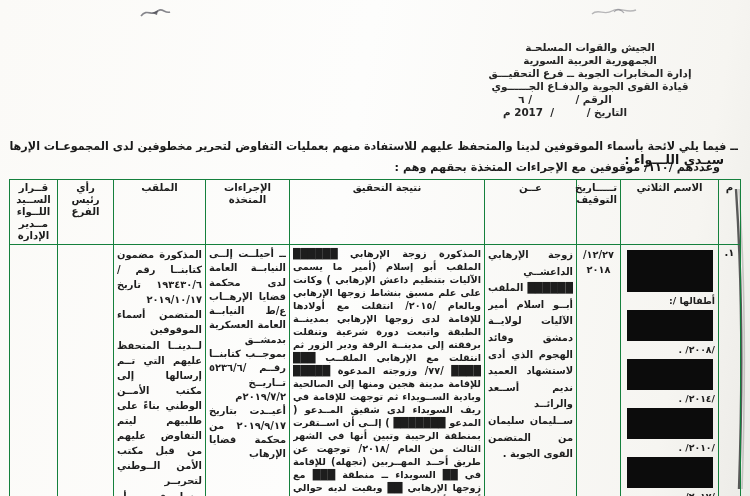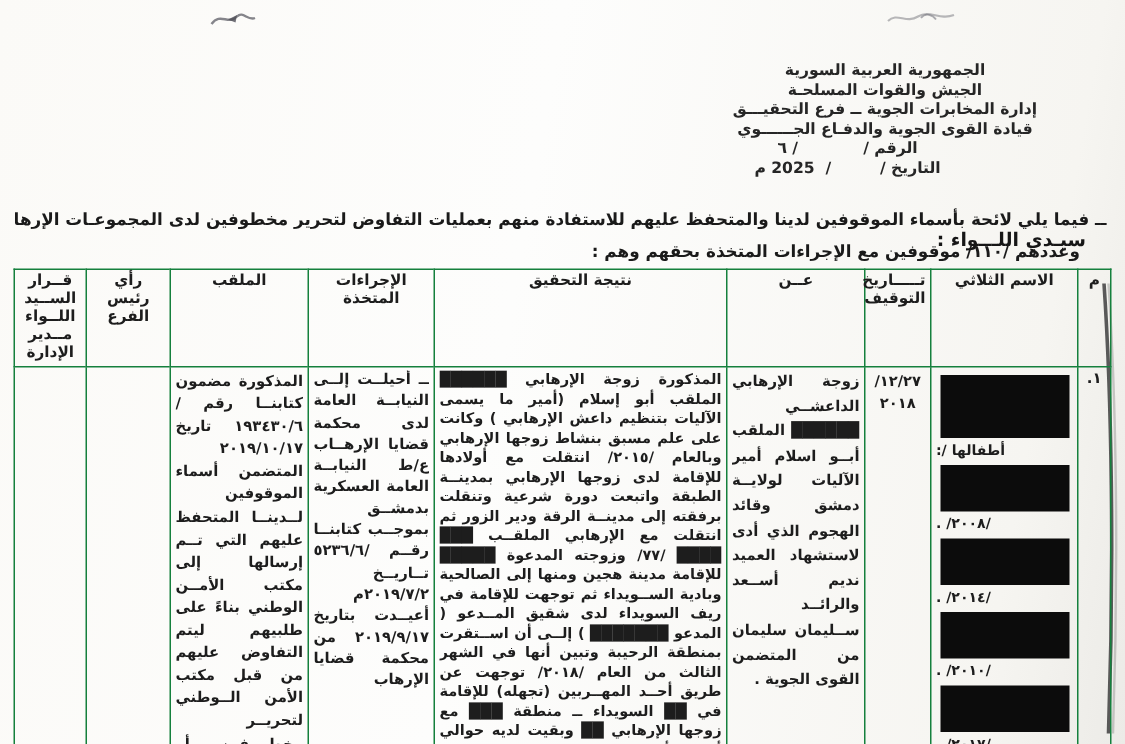--- a/index.html
+++ b/index.html
@@ -56,21 +56,21 @@
   .cell-index{text-align:center;font-size:10px;}
   .cell-date{font-size:9.8px;line-height:15px;text-align:center;padding-top:4px;}
   .ltr-override{direction:ltr;unicode-bidi:bidi-override;display:inline-block;}
   .cell-charge{ text-align:justify;font-size:9.9px;line-height:16.6px;}
   .cell-invest{text-align:justify;font-size:9.7px;line-height:13px;}
   .cell-proc{  text-align:justify;font-size:9.9px;line-height:14.3px;}
   .cell-notes{ text-align:justify;font-size:9.9px;line-height:15.1px;}
   .red-block{width:86px;background:#0c0c0c;margin:3px auto 2px auto;}
   .rb-big{height:42px;}
   .rb-sm{height:31px;}
-  .name-line{text-align:left;font-size:9.4px;line-height:13px;margin:1px 0 2px 0;}
+  .name-line{text-align:right;font-size:9.4px;line-height:13px;margin:1px 0 2px 0;}
 
   
   .pen-mark{position:absolute;pointer-events:none;}
   .edge-shadow{position:absolute;left:722px;top:183px;pointer-events:none;}
 </style>
 </head>
 <body>
 
 <div class="paper"></div>
 
@@ -82,28 +82,28 @@
   <path d="M6,12 C12,6 18,14 26,9 C34,4 40,12 50,8" fill="none" stroke="#8a8a90" stroke-width="1.4" opacity="0.6"></path>
   <path d="M28,10 c3,-4 8,-2 10,1" fill="none" stroke="#77777e" stroke-width="1.2" opacity="0.6"></path>
 </svg>
 
 <svg class="edge-shadow" width="26" height="312" viewBox="0 0 26 312">
   <path d="M14,6 C19,80 21,190 17,306" fill="none" stroke="#3e3e3e" stroke-width="2.4" opacity="0.85"></path>
   <path d="M17,6 C22,80 24,190 20,306" fill="none" stroke="#9a9a98" stroke-width="1.6" opacity="0.5"></path>
 </svg>
 
 <div class="letterhead">
+  <div>الجيش والقوات المسلحـة</div>
   <div>الجمهورية العربية السورية</div>
-  <div>الجيش والقوات المسلحـة</div>
   <div>إدارة المخابرات الجوية ــ فرع التحقيـــق</div>
   <div>قيادة القوى الجوية والدفـاع الجــــــوي</div>
 </div>
 <div class="lh-numbers">
   <div class="pre">الرقم /            / ٦</div>
-  <div class="pre">التاريخ /         /  2025 م</div>
+  <div class="pre">التاريخ /         /  2017 م</div>
 </div>
 
 <div class="salutation">سيـدي اللـــواء :</div>
 <div class="intro">
   <div class="l1">ــ فيما يلي لائحة بأسماء الموقوفين لدينا والمتحفظ عليهم للاستفادة منهم بعمليات التفاوض لتحرير مخطوفين لدى المجموعـات الإرهابيــة المســلحة</div>
   <div class="l2">وعددهم /١١٠/ موقوفين مع الإجراءات المتخذة بحقهم وهم :</div>
 </div>
 
 <table class="doc">
   <colgroup>

